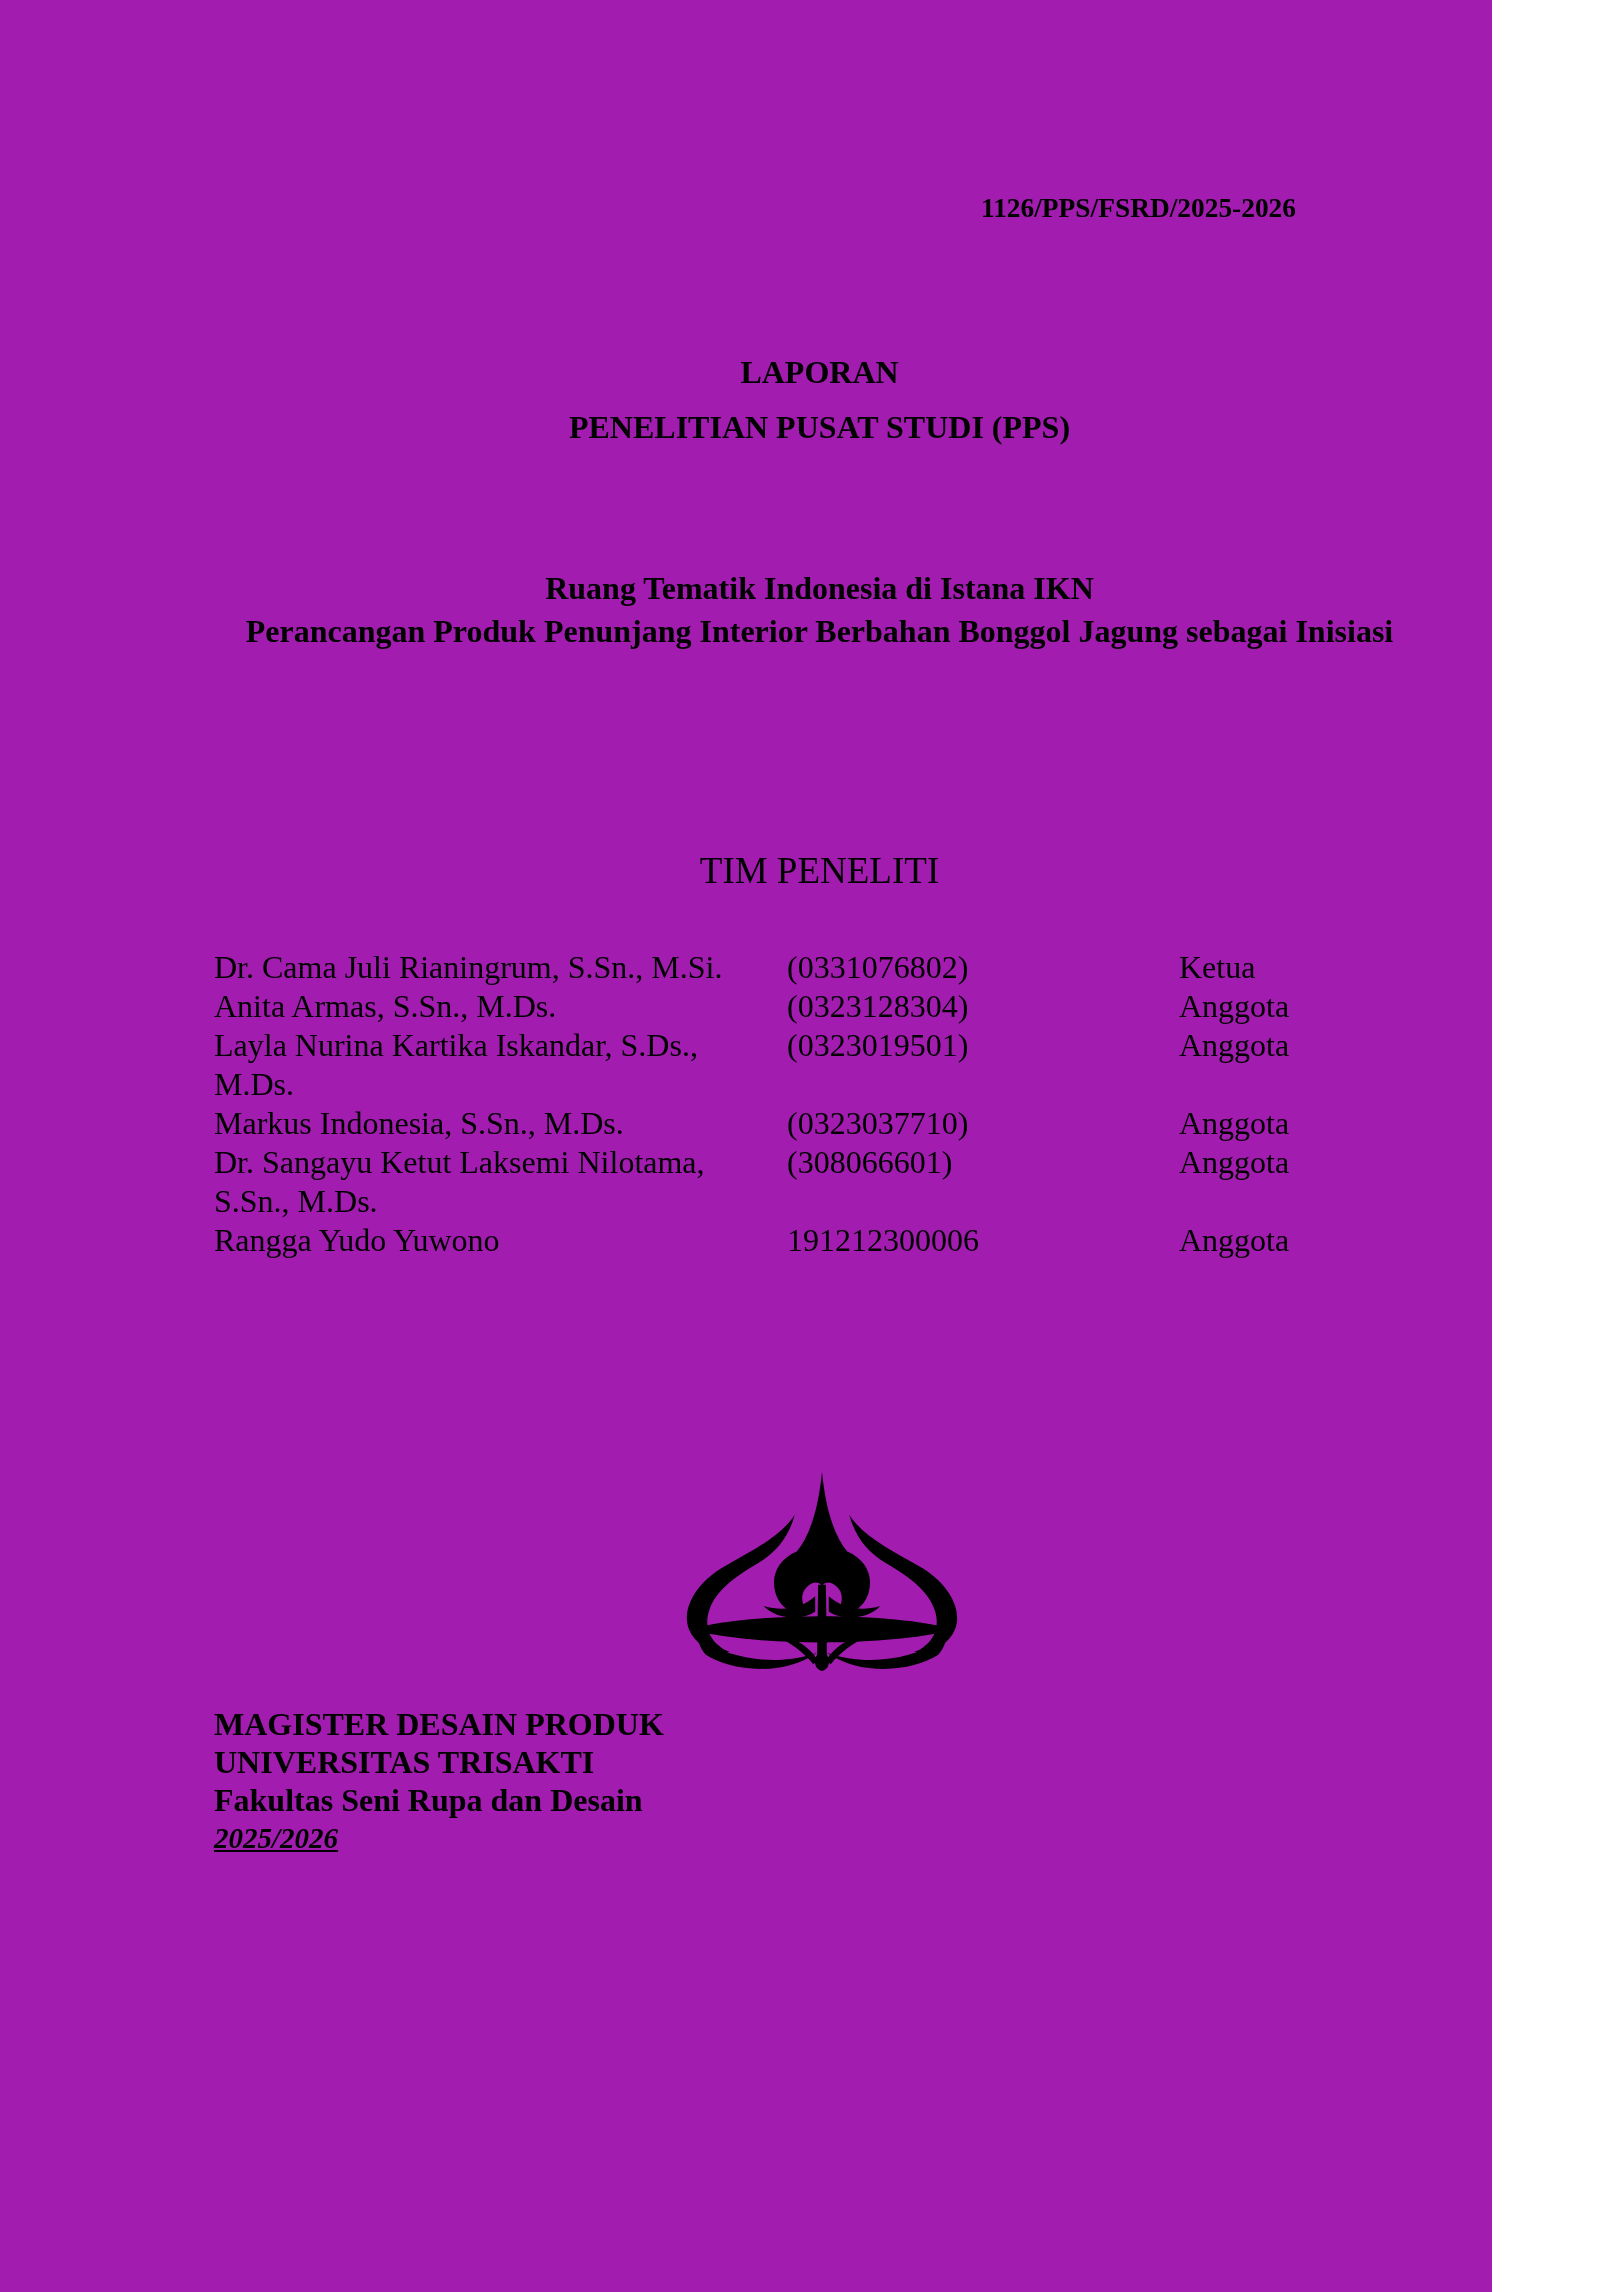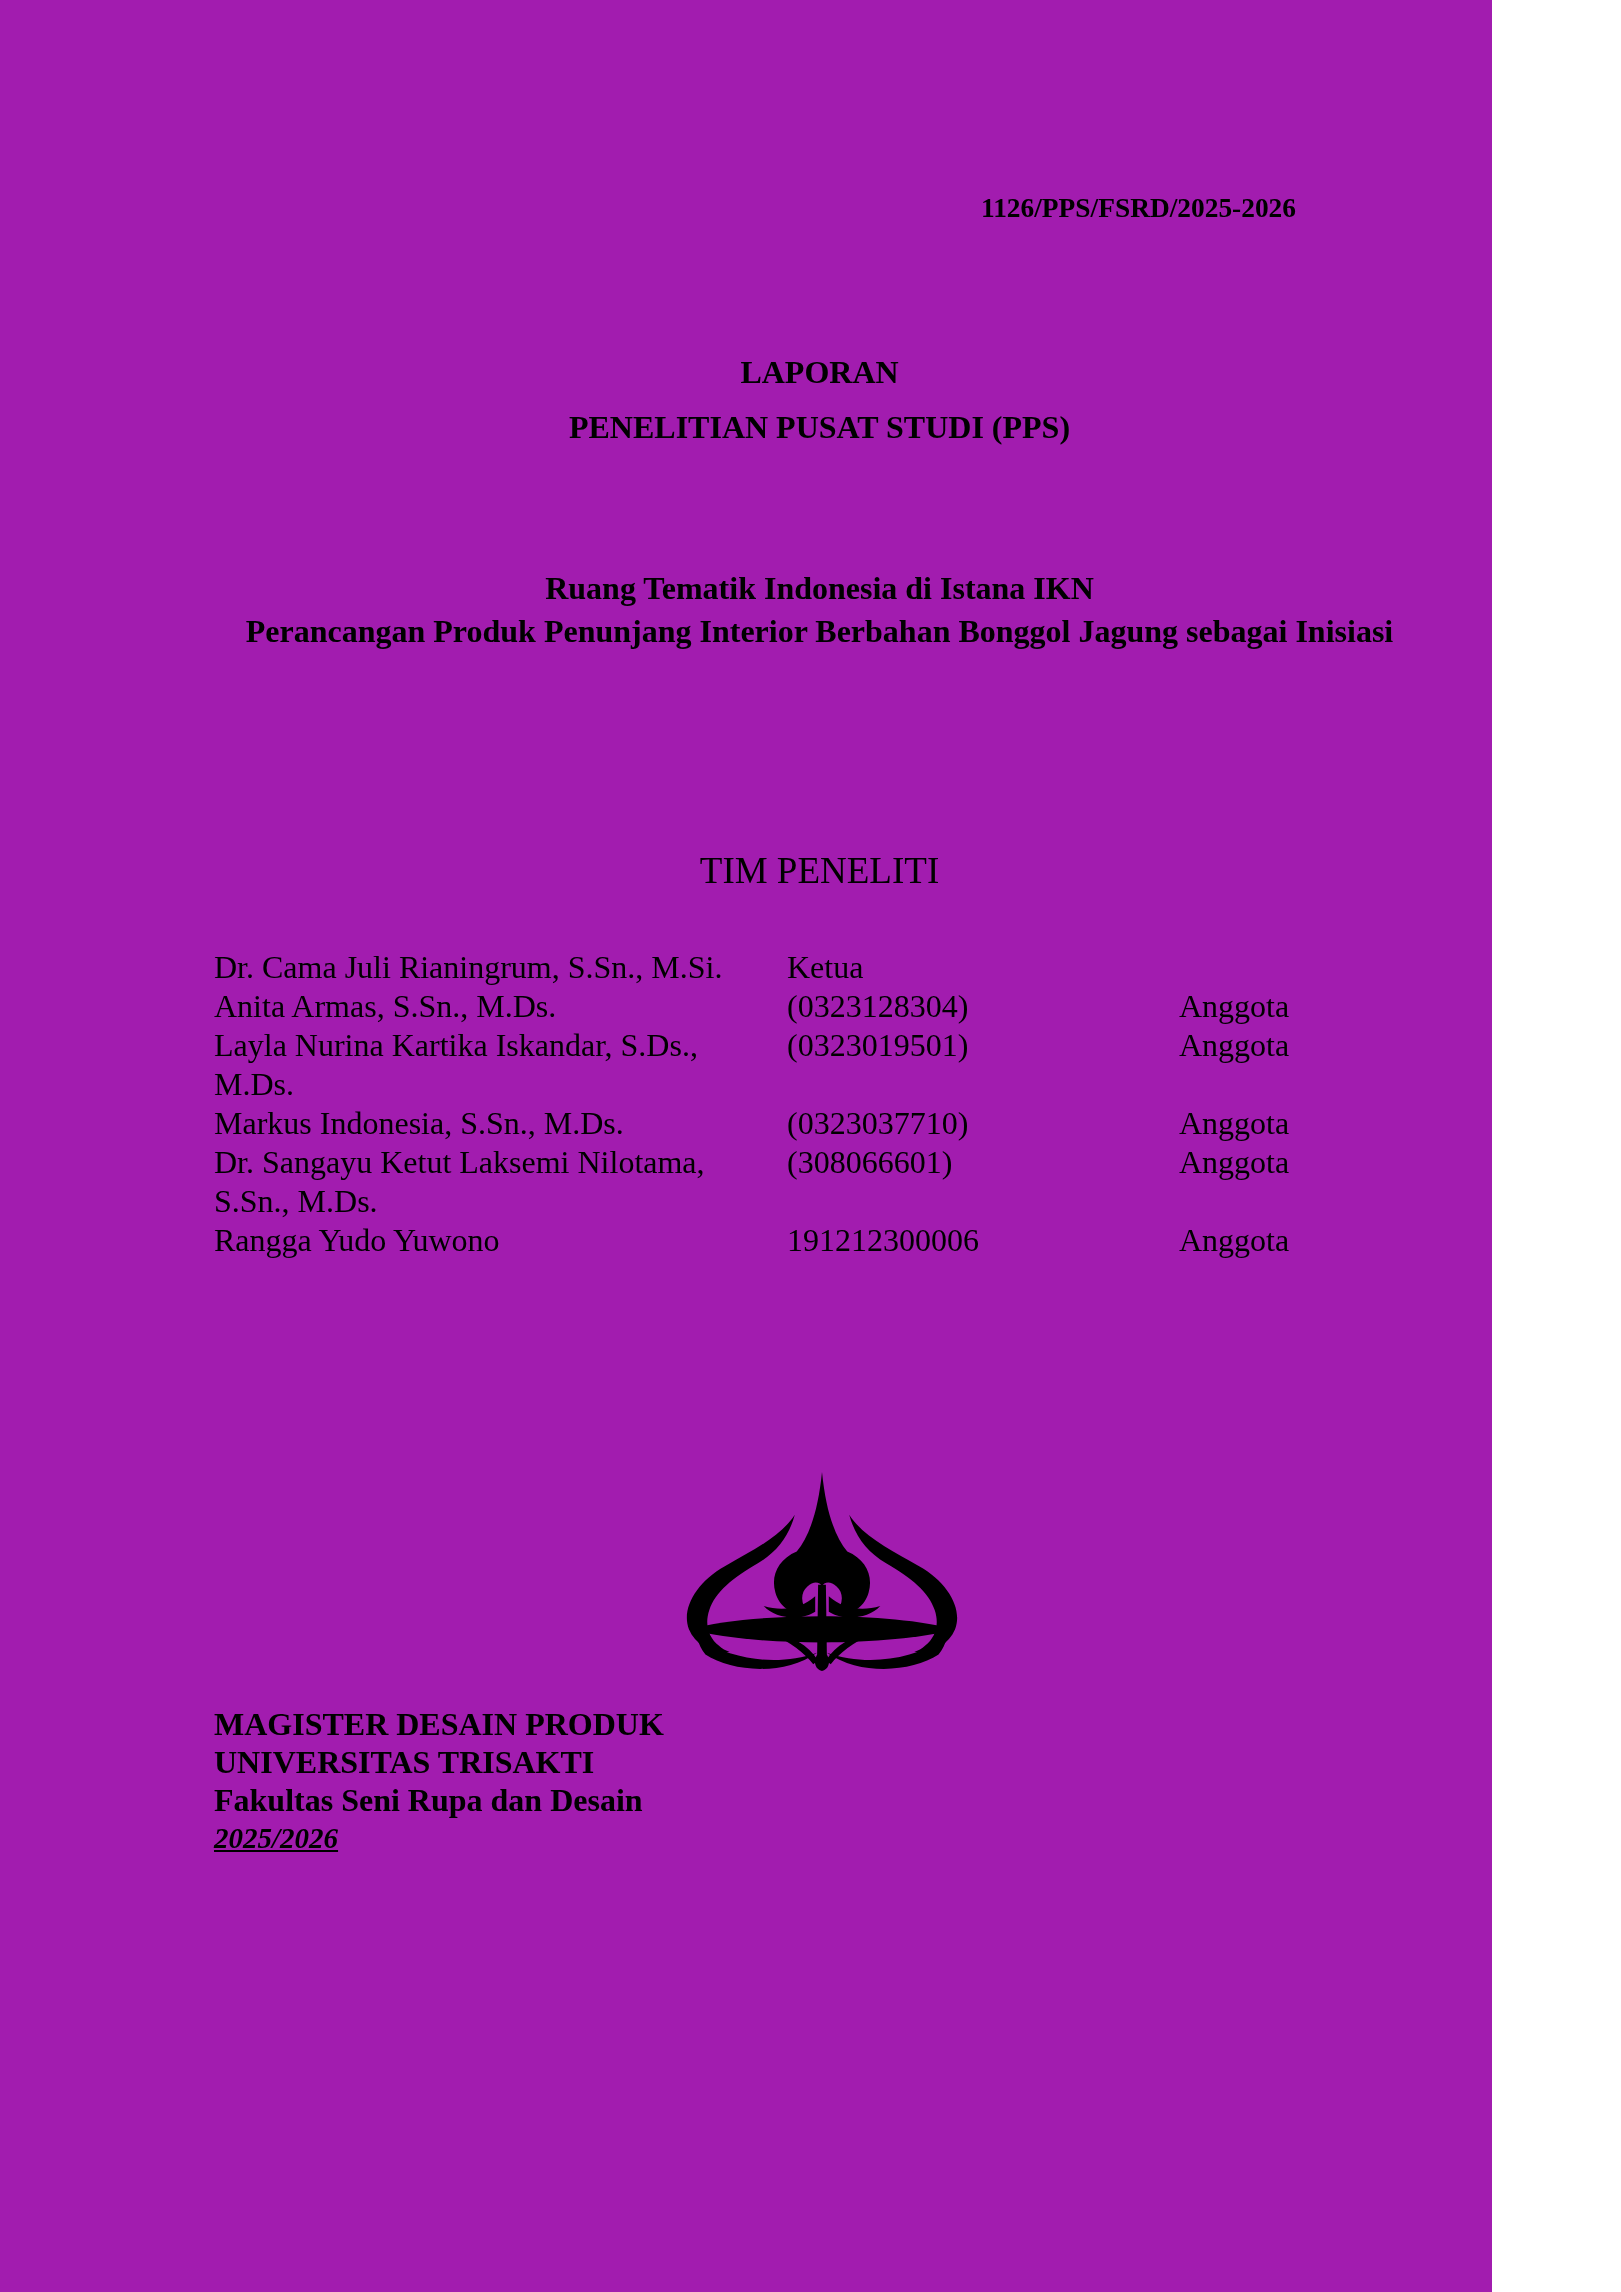--- a/index.html
+++ b/index.html
@@ -118,20 +118,21 @@
   <div class="title-block">
     <div>Ruang Tematik Indonesia di Istana IKN</div>
     <div>Perancangan Produk Penunjang Interior Berbahan Bonggol Jagung sebagai Inisiasi</div>
   </div>
 
   <div class="tim-heading">TIM PENELITI</div>
 
   <div class="team-table">
     <div class="team-row">
       <span class="team-cell-name">Dr. Cama Juli Rianingrum, S.Sn., M.Si.</span>
+      <span class="team-cell-id">(0331076802)</span>
       <span class="team-cell-role">Ketua</span>
     </div>
     <div class="team-row">
       <span class="team-cell-name">Anita Armas, S.Sn., M.Ds.</span>
       <span class="team-cell-id">(0323128304)</span>
       <span class="team-cell-role">Anggota</span>
     </div>
     <div class="team-row">
       <span class="team-cell-name">Layla Nurina Kartika Iskandar, S.Ds., M.Ds.</span>
       <span class="team-cell-id">(0323019501)</span>

